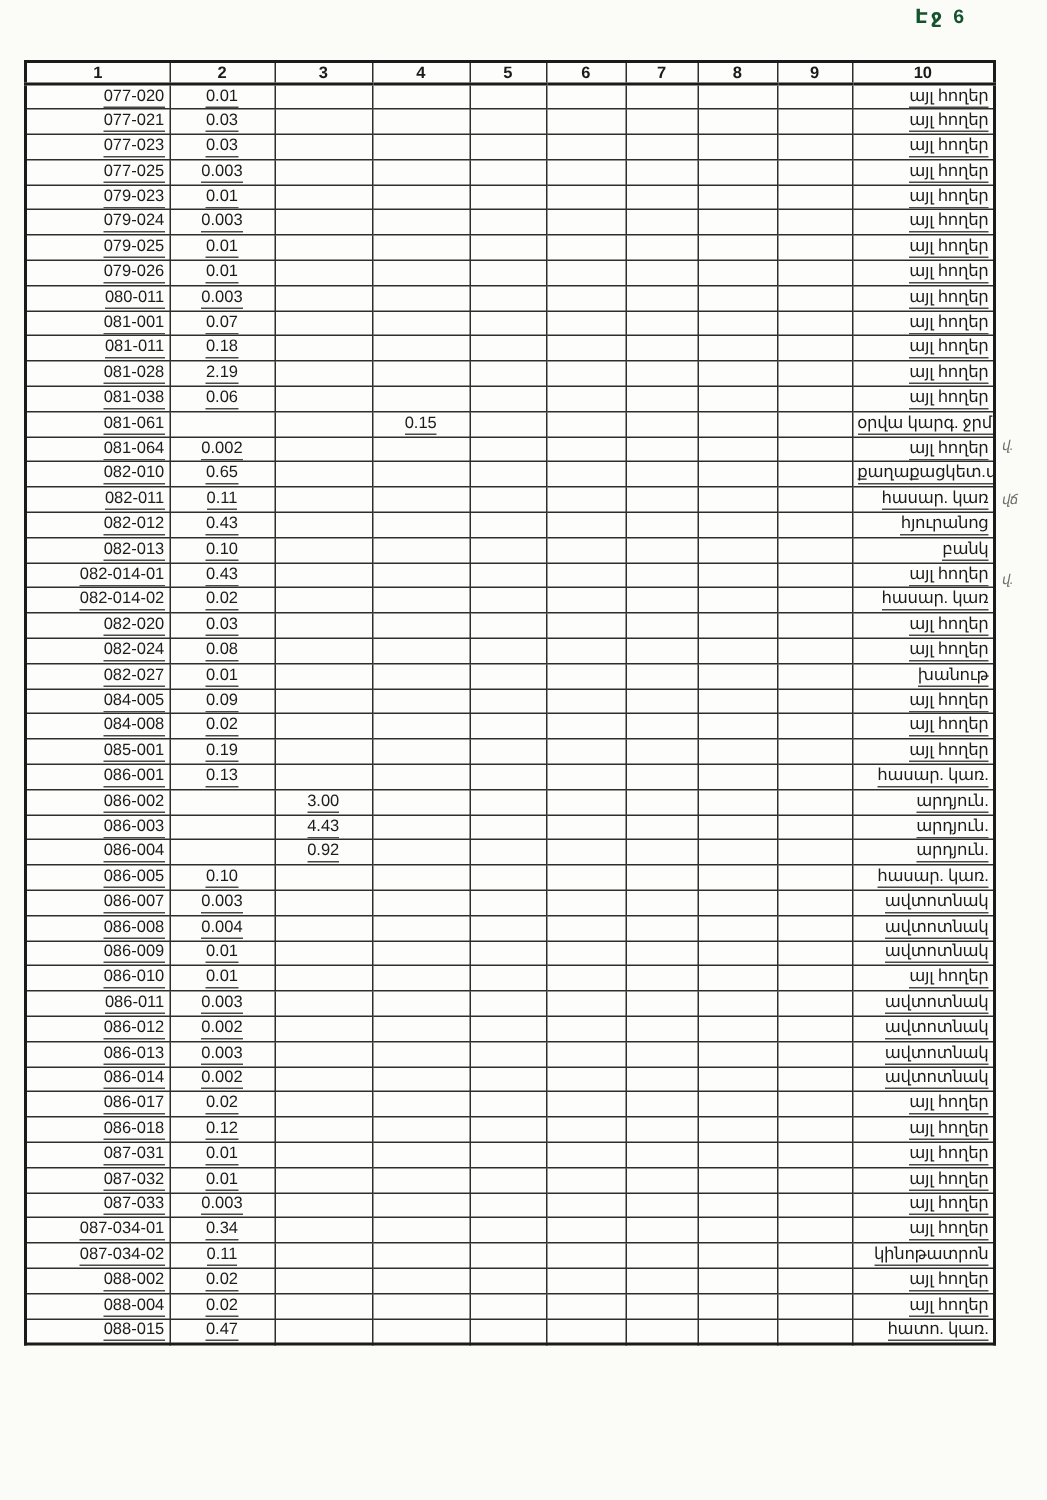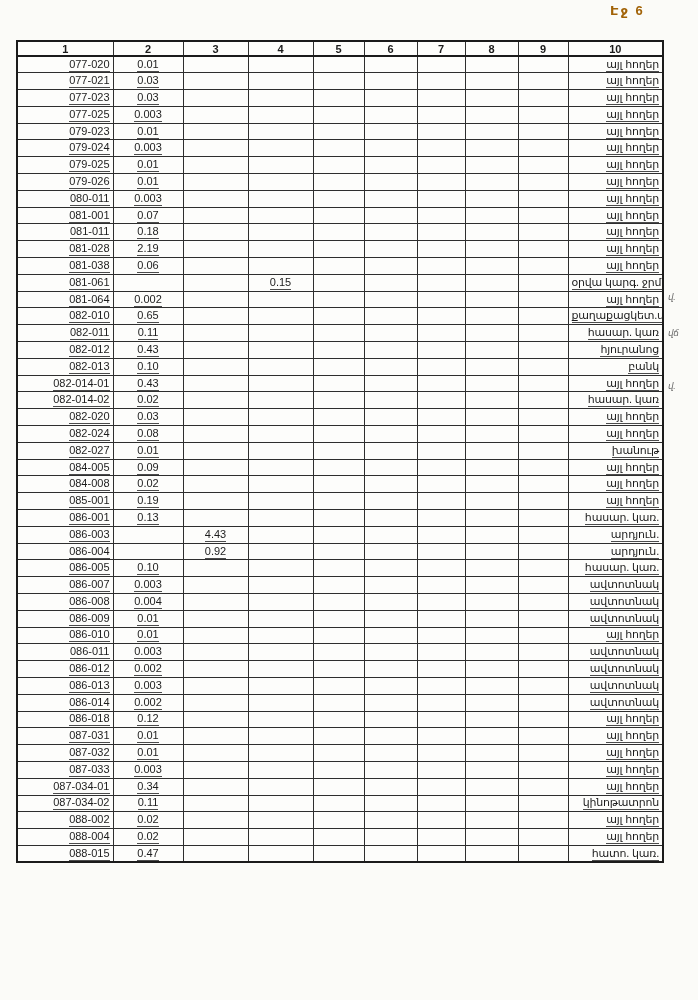--- a/index.html
+++ b/index.html
@@ -6,21 +6,21 @@
   html,body { margin:0; padding:0; }
   body {
     width:698px; height:1000px;
     background:#fbfbf8;
     font-family:"Liberation Sans", "DejaVu Sans", sans-serif;
     position:relative; overflow:hidden;
     color:#1c1c1c;
   }
   .page-number {
     position:absolute; top:3px; left:610px;
-    font-size:13px; font-weight:bold; letter-spacing:2px; color:#a16207;
+    font-size:13px; font-weight:bold; letter-spacing:2px; color:#14532d;
   }
   table.scan {
     position:absolute; left:16px; top:40px; width:646px;
     border-collapse:collapse; table-layout:fixed;
     background:#fdfdfb;
     border:2px solid #1b1b1b;
   }
   table.scan th, table.scan td {
     border:1px solid #2e2e2e;
     padding:0 3px;
@@ -408,20 +408,32 @@
         <td class="c-num"></td>
         <td class="c-num"></td>
         <td></td>
         <td></td>
         <td></td>
         <td></td>
         <td></td>
         <td class="c-use"><span class="u">հասար. կառ.</span></td>
       </tr>
       <tr>
+        <td class="c-code"><span class="u">086-002</span></td>
+        <td class="c-num"></td>
+        <td class="c-num"><span class="u">3.00</span></td>
+        <td class="c-num"></td>
+        <td></td>
+        <td></td>
+        <td></td>
+        <td></td>
+        <td></td>
+        <td class="c-use"><span class="u">արդյուն.</span></td>
+      </tr>
+      <tr>
         <td class="c-code"><span class="u">086-003</span></td>
         <td class="c-num"></td>
         <td class="c-num"><span class="u">4.43</span></td>
         <td class="c-num"></td>
         <td></td>
         <td></td>
         <td></td>
         <td></td>
         <td></td>
         <td class="c-use"><span class="u">արդյուն.</span></td>
@@ -538,20 +550,32 @@
         <td class="c-code"><span class="u">086-014</span></td>
         <td class="c-num"><span class="u">0.002</span></td>
         <td class="c-num"></td>
         <td class="c-num"></td>
         <td></td>
         <td></td>
         <td></td>
         <td></td>
         <td></td>
         <td class="c-use"><span class="u">ավտոտնակ</span></td>
+      </tr>
+      <tr>
+        <td class="c-code"><span class="u">086-017</span></td>
+        <td class="c-num"><span class="u">0.02</span></td>
+        <td class="c-num"></td>
+        <td class="c-num"></td>
+        <td></td>
+        <td></td>
+        <td></td>
+        <td></td>
+        <td></td>
+        <td class="c-use"><span class="u">այլ հողեր</span></td>
       </tr>
       <tr>
         <td class="c-code"><span class="u">086-018</span></td>
         <td class="c-num"><span class="u">0.12</span></td>
         <td class="c-num"></td>
         <td class="c-num"></td>
         <td></td>
         <td></td>
         <td></td>
         <td></td>

